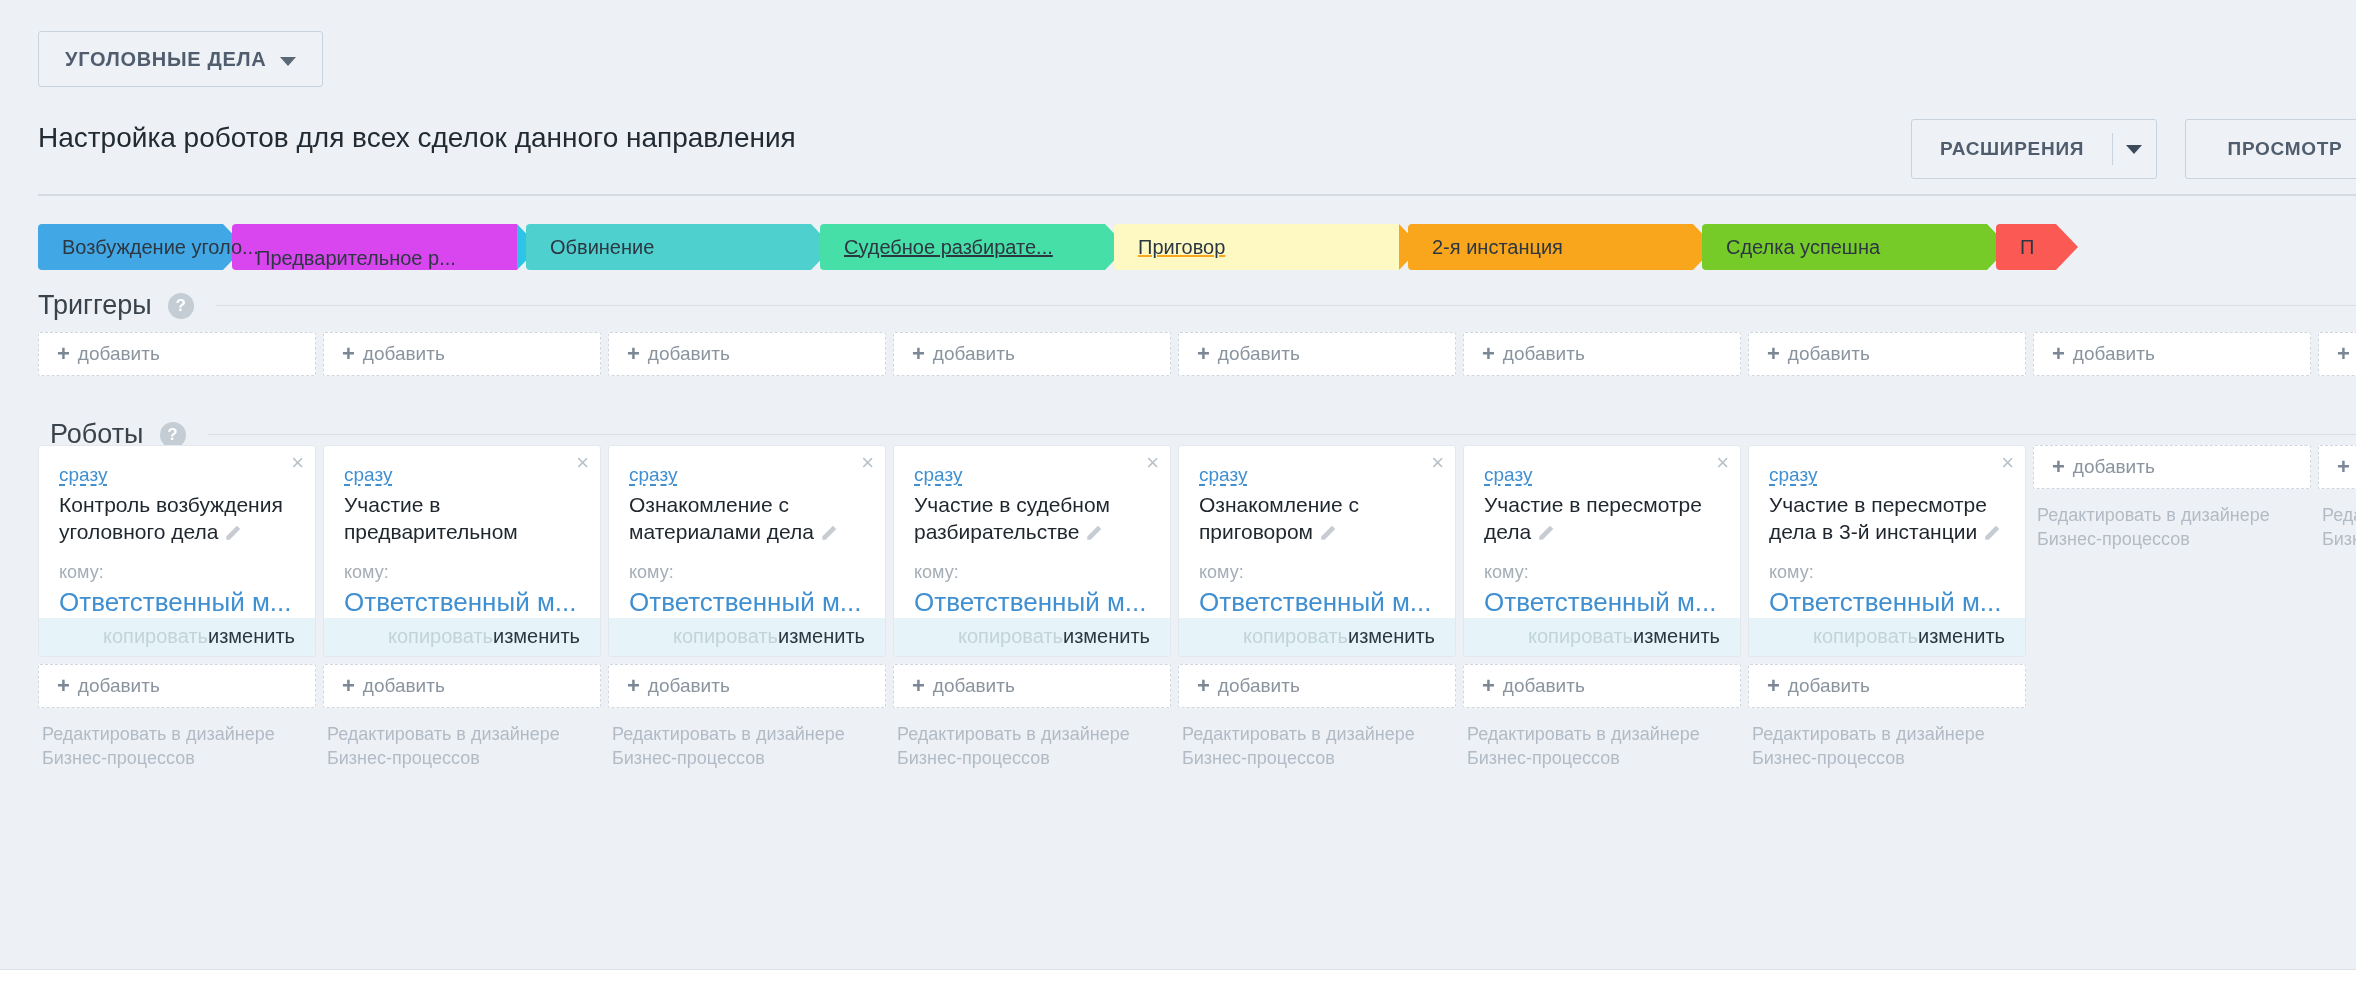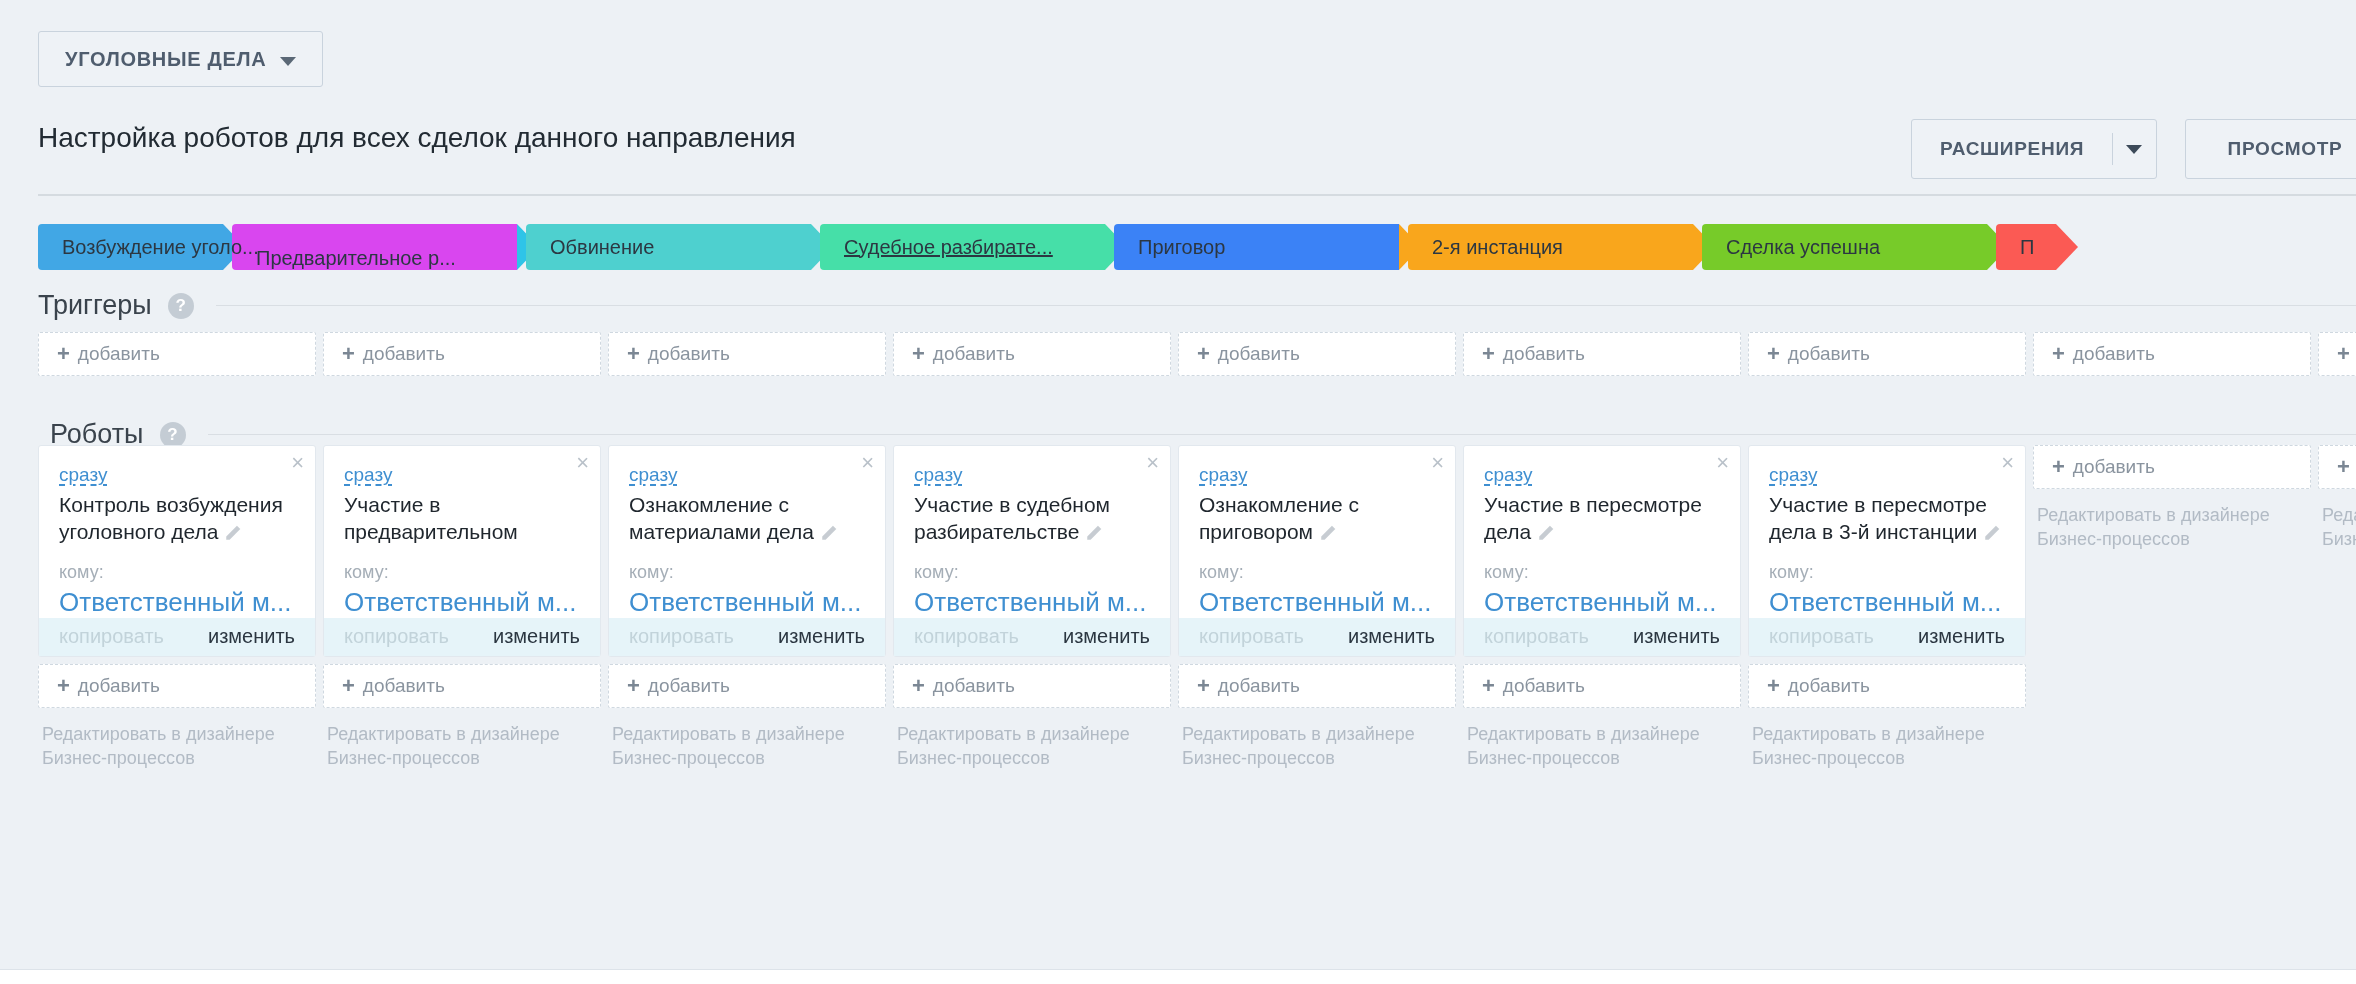--- a/index.html
+++ b/index.html
@@ -130,21 +130,21 @@
   }
   .pencil {
     display: inline-block; width: 18px; height: 18px; margin-left: 6px;
     position: relative; top: 3px; opacity: .55;
   }
   .card .to-lbl { color: #a5aeb7; font-size: 18px; margin-bottom: 4px; }
   .card .to-val { color: #3f8fd1; font-size: 26px; }
 
   .card .foot {
     height: 44px; background: #e6f4f9;
-    display: flex; align-items: center; justify-content: space-between;
+    display: flex; align-items: center; justify-content: flex-end;
     padding: 0 20px;
   }
   .card .copy { color: #c2d3da; font-size: 20px; cursor: pointer; }
   .card .edit { color: #2b3641; font-size: 20px; cursor: pointer; }
 
   .hint {
     color: #b2bbc5; font-size: 18px; line-height: 1.35;
     padding: 14px 4px 0 4px;
   }
 
@@ -188,21 +188,21 @@
       </div>
       <div class="stage" style="background: #d946ef; color: rgb(46, 196, 232); width: 285px; align-items: flex-end;">
         <span class="stxt" style="color: rgb(44, 55, 66);">Предварительное р...</span>
       </div>
       <div class="stage" style="background: rgb(78, 208, 207); color: rgb(78, 208, 207); width: 285px; text-decoration: underline;">
         <span class="stxt" style="color: rgb(44, 55, 66);">Обвинение</span>
       </div>
       <div class="stage" style="background: rgb(70, 223, 168); color: rgb(70, 223, 168); width: 285px;">
         <span class="stxt" style="color: rgb(44, 55, 66); text-decoration: underline;">Судебное разбирате...</span>
       </div>
-      <div class="stage" style="background: #3b82f6; color: rgb(249, 166, 28); width: 285px;">
+      <div class="stage" style="background: #fef9c3; color: rgb(249, 166, 28); width: 285px; text-decoration: underline;">
         <span class="stxt" style="color: rgb(44, 55, 66);">Приговор</span>
       </div>
       <div class="stage" style="background: rgb(249, 166, 28); color: rgb(249, 166, 28); width: 285px;">
         <span class="stxt" style="color: rgb(44, 55, 66);">2-я инстанция</span>
       </div>
       <div class="stage" style="background: rgb(119, 203, 41); color: rgb(119, 203, 41); width: 285px;">
         <span class="stxt" style="color: rgb(44, 55, 66);">Сделка успешна</span>
       </div>
       <div class="stage" style="background: rgb(251, 90, 84); color: rgb(251, 90, 84); width: 60px;">
         <span class="stxt" style="color: rgb(44, 55, 66);">П</span>

